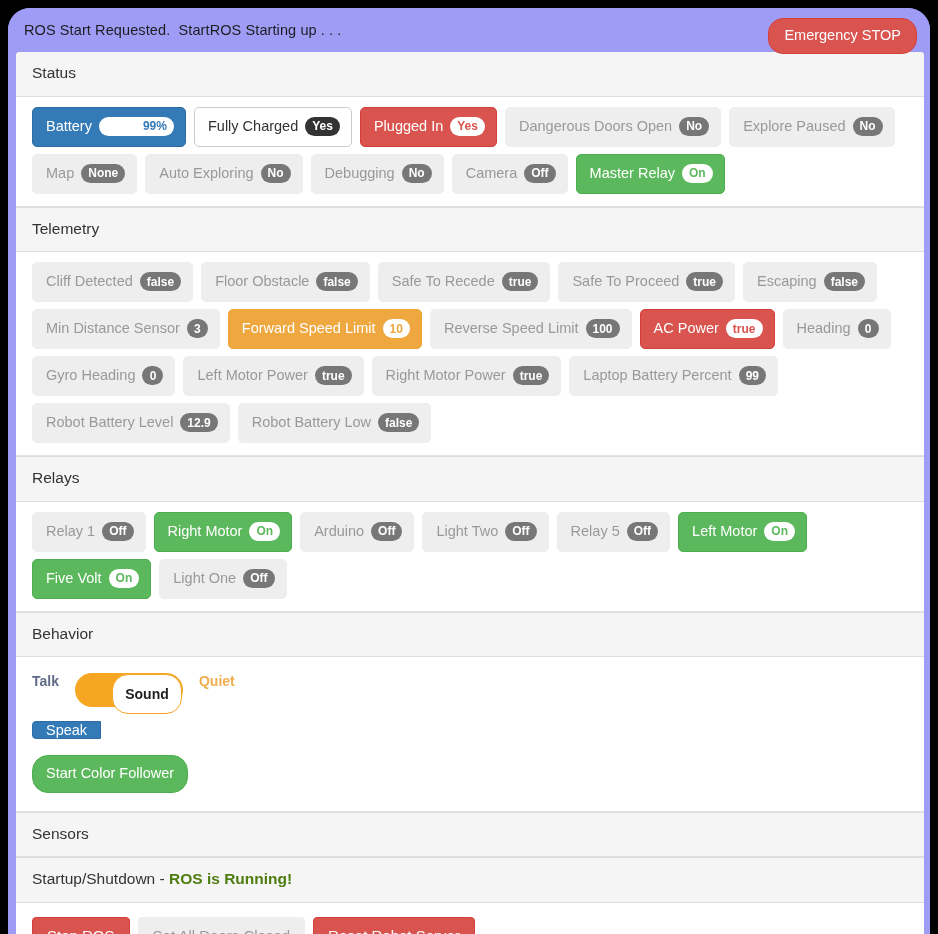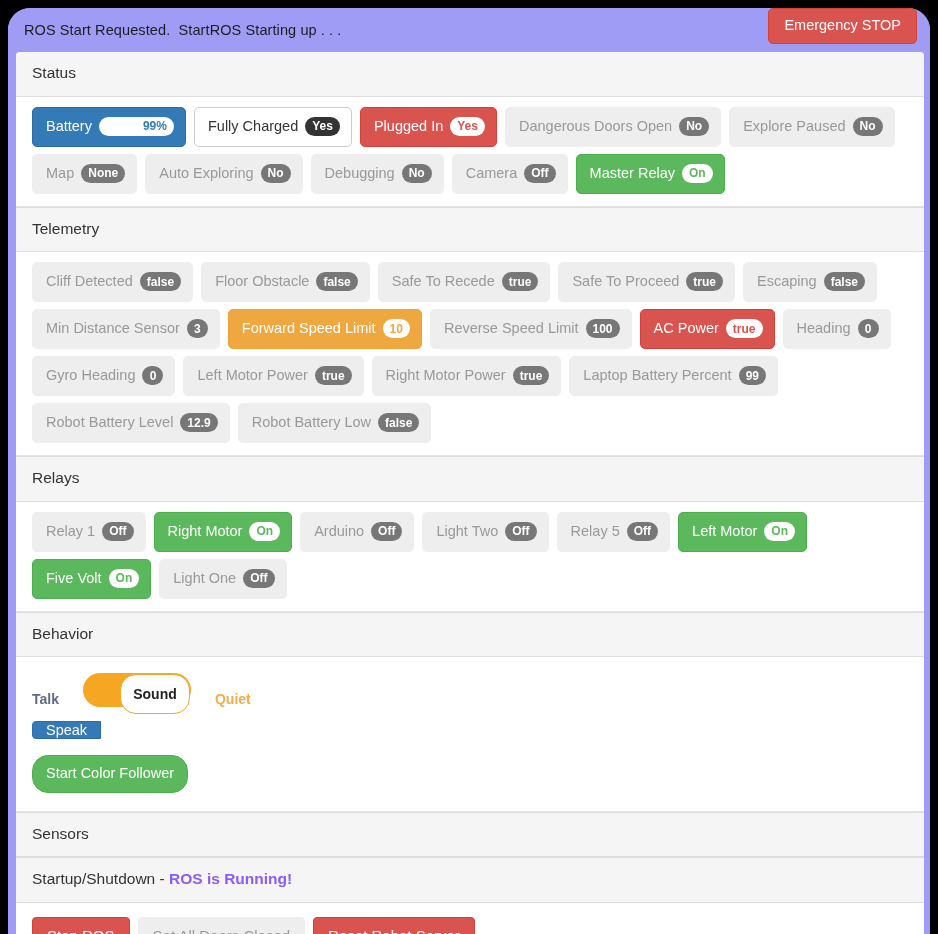--- a/index.html
+++ b/index.html
@@ -27,25 +27,25 @@
     background: #9f9cf5;
   }
   #alert-text {
     font-size: 14.5px;
     color: #1d1d21;
     letter-spacing: .1px;
     white-space: pre;
   }
   #emergency-stop {
     position: absolute;
-    right: 13px; top: 0;
+    right: 13px; top: 10px;
     background: #d9534f;
     color: #fff;
     border: 1px solid #d43f3a;
-    border-radius: 5px;
+    border-radius: 15px;
     font-size: 14.5px;
     padding: 9px 15px 10px;
     cursor: pointer;
     font-family: "Liberation Sans", sans-serif;
     line-height: 1;
   }
   
   #panel-stack {
     margin: 0 6px 0 8px;
     background: #ffffff;
@@ -56,21 +56,21 @@
   .section-header {
     background: #f5f5f5;
     border-bottom: 1px solid #dddddd;
     border-top: 1px solid #dddddd;
     padding: 12px 16px 13px;
     font-size: 15.5px;
     color: #333333;
     line-height: 1.2;
   }
   .section-header:first-child { border-top: none; }
-  .section-header b { font-weight: bold; color: #8b5cf6; }
+  .section-header b { font-weight: bold; color: #4d7c0f; }
   .section-body {
     background: #ffffff;
     padding: 10px 12px 12px 16px;
     border-bottom: 1px solid #e3e3e3;
   }
   .badge-row {
     display: flex; flex-wrap: wrap;
     gap: 7px 8px;
     align-items: flex-start;
   }
@@ -111,21 +111,21 @@
   
   .pill.v-success { background: #5cb85c; color: #ffffff; border-color: #4cae4c; }
   .pill.v-success .cnt { background: #ffffff; color: #5cb85c; }
   
   .pill.v-warning { background: #efa73f; color: #ffffff; border-color: #eea236; justify-content: flex-end; }
   .pill.v-warning .cnt { background: #ffffff; color: #efa73f; }
 
   
   #behavior-body { padding: 16px 16px 18px; }
   .toggle-line {
-    display: flex; align-items: flex-end; gap: 24px;
+    display: flex; align-items: flex-start; gap: 16px;
     margin-bottom: 14px;
   }
   .toggle-side-label { font-size: 14px; font-weight: bold; }
   #talk-label { color: #5f6b87; }
   #quiet-label { color: #f0ad4e; }
   .switch {
     position: relative;
     width: 108px; height: 34px;
     border-radius: 17px;
     cursor: pointer;

